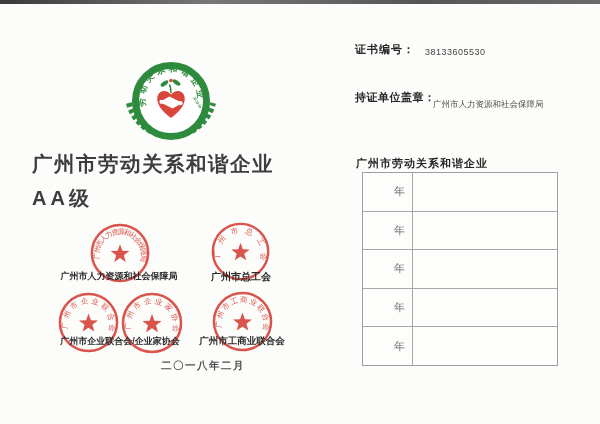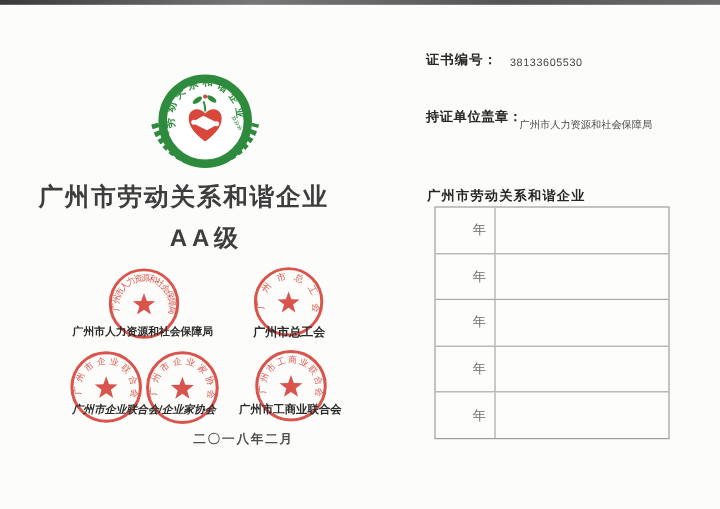--- a/index.html
+++ b/index.html
@@ -14,36 +14,36 @@
     background:linear-gradient(90deg,#3a3a3a,#777 35%,#555 70%,#6a6a6a);
   }
   .abs{position:absolute;}
   
   .logo{left:116px;top:56px;width:110px;height:102px;}
   .title-line1{
     left:32px;top:150px;width:280px;
     font-size:20.5px;font-weight:bold;color:#3d3d3d;letter-spacing:1.5px;
   }
   .title-line2{
-    left:32px;top:185px;width:280px;text-align:center;
+    left:32px;top:185px;width:280px;
     font-size:20px;font-weight:bold;color:#3d3d3d;letter-spacing:4px;
   }
   .seal{opacity:.9;}
   .seal svg{width:100%;height:100%;}
   .seal-a{left:89px;top:222px;width:62px;height:62px;}
   .seal-b{left:210px;top:221px;width:61px;height:61px;}
   .seal-c{left:57px;top:291px;width:63px;height:63px;}
   .seal-d{left:120px;top:291px;width:64px;height:64px;}
   .seal-e{left:211px;top:290px;width:63px;height:63px;}
   .seal-label{
     font-weight:bold;color:#2b2b2b;text-align:center;white-space:nowrap;z-index:5;
   }
   .label-a{left:52px;top:270px;width:134px;font-size:9px;}
   .label-b{left:196px;top:270px;width:90px;font-size:10px;}
-  .label-cd{left:46px;top:335px;width:148px;font-size:9px;font-style:italic;}
+  .label-cd{left:46px;top:335px;width:148px;font-size:9px;}
   .label-e{left:190px;top:335px;width:104px;font-size:9.5px;}
   .issue-date{
     left:95px;top:359px;width:150px;text-align:right;
     font-size:10.5px;color:#4c4c4c;letter-spacing:1.5px;font-weight:bold;
   }
   
   .cert-number-label{left:355px;top:42px;font-size:11px;font-weight:bold;letter-spacing:1px;color:#272727;}
   .cert-number-value{left:425px;top:47px;font-size:9px;color:#454545;letter-spacing:.5px;}
   .holder-label{left:355px;top:90px;font-size:11px;font-weight:bold;letter-spacing:.5px;color:#272727;}
   .holder-value{left:433px;top:99px;font-size:8.5px;color:#4a4a4a;}

